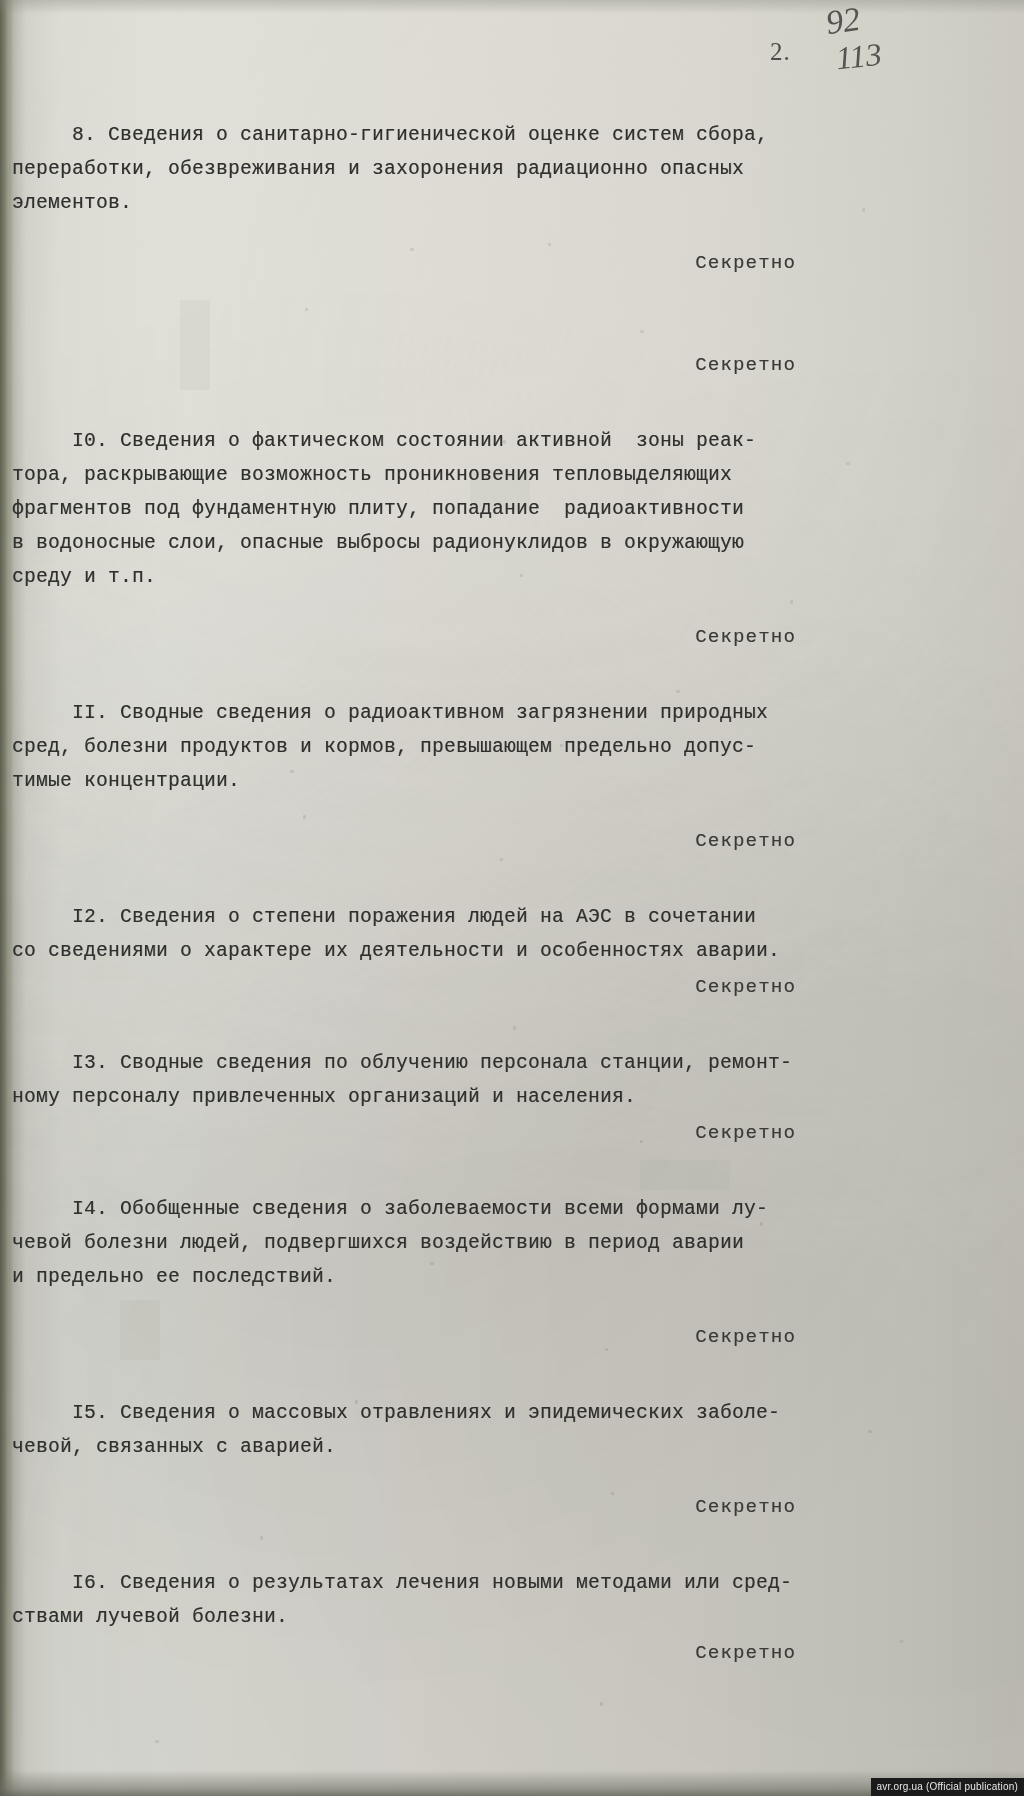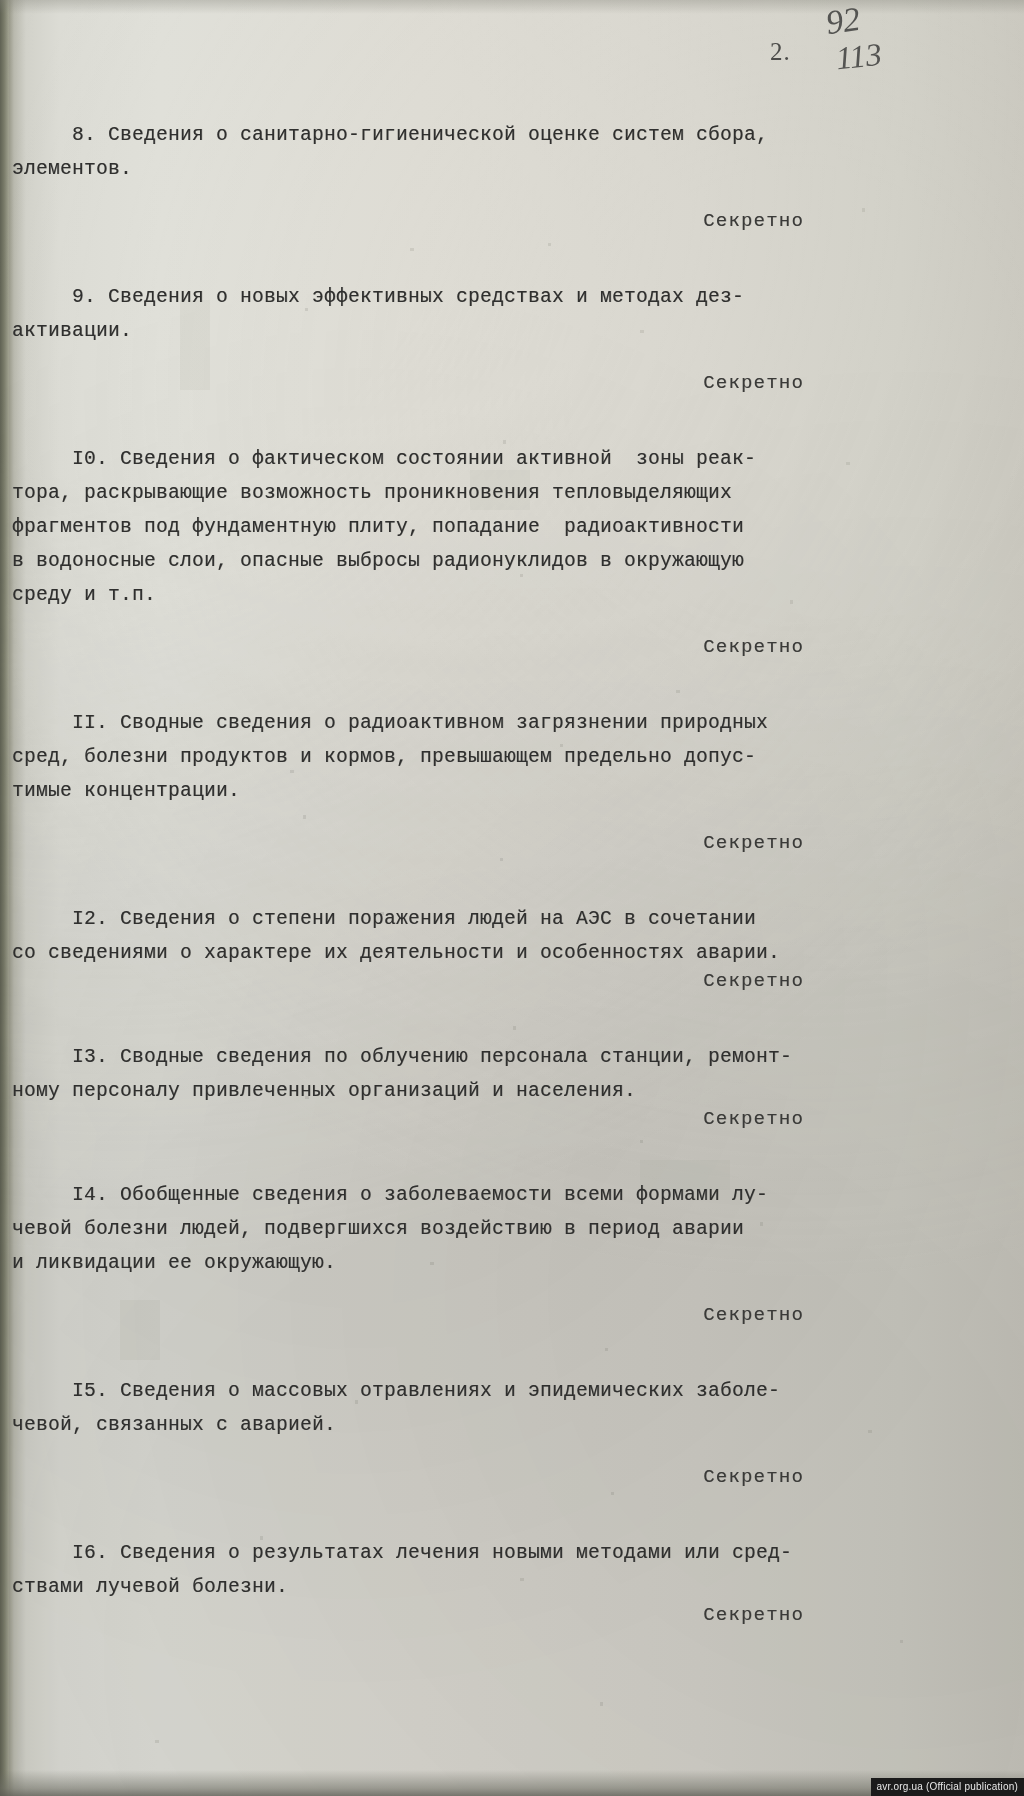--- a/index.html
+++ b/index.html
@@ -124,21 +124,21 @@
     text-indent: 60px;
   }
 
   .secret {
     font-family: "Liberation Mono", "DejaVu Sans Mono", monospace;
     font-size: 19px;
     color: #3a3a38;
     letter-spacing: 1.2px;
     text-align: right;
     padding-right: 120px;
-    margin: 0;
+    margin: 8px;
     text-shadow: 0.4px 0.3px 0 rgba(60,60,58,0.4);
   }
   .gap-sm { height: 24px; }
   .gap-md { height: 40px; }
 
   .watermark {
     position: absolute;
     right: 0;
     bottom: 0;
     background: #1b1b1b;
@@ -219,28 +219,27 @@
 
   <div class="content">
 
     <div class="hand-top">92</div>
     <div class="pagenum">2.</div>
     <div class="hand-bottom">113</div>
 
     <div class="doc-body">
 
       <div class="item">
-        <p class="para"><span class="ln first">8. Сведения о санитарно-гигиенической оценке систем сбора,</span><span class="ln">элементов.</span></p>
-        <div class="gap-sm"></div>
-        <p class="secret">Секретно</p>
-      </div>
-      <div class="gap-md"></div>
-
-      <div class="item">
-        <p class="para"><span class="ln first">9. Сведения о новых эффективных средствах и методах дез-</span><span class="ln">активации.</span></p>
+        <p class="para"><span class="ln first">8. Сведения о санитарно-гигиенической оценке систем сбора,</span><span class="ln">переработки, обезвреживания и захоронения радиационно опасных</span><span class="ln">элементов.</span></p>
+        <div class="gap-sm"></div>
+        <p class="secret">Секретно</p>
+      </div>
+      <div class="gap-md"></div>
+
+      <div class="item">
         <div class="gap-sm"></div>
         <p class="secret">Секретно</p>
       </div>
       <div class="gap-md"></div>
 
       <div class="item">
         <p class="para"><span class="ln first">I0. Сведения о фактическом состоянии активной  зоны реак-</span><span class="ln">тора, раскрывающие возможность проникновения тепловыделяющих</span><span class="ln">фрагментов под фундаментную плиту, попадание  радиоактивности</span><span class="ln">в водоносные слои, опасные выбросы радионуклидов в окружающую</span><span class="ln">среду и т.п.</span></p>
         <div class="gap-sm"></div>
         <p class="secret">Секретно</p>
       </div>
@@ -259,21 +258,21 @@
       </div>
       <div class="gap-md"></div>
 
       <div class="item">
         <p class="para"><span class="ln first">I3. Сводные сведения по облучению персонала станции, ремонт-</span><span class="ln">ному персоналу привлеченных организаций и населения.</span></p>
         <p class="secret">Секретно</p>
       </div>
       <div class="gap-md"></div>
 
       <div class="item">
-        <p class="para"><span class="ln first">I4. Обобщенные сведения о заболеваемости всеми формами лу-</span><span class="ln">чевой болезни людей, подвергшихся воздействию в период аварии</span><span class="ln">и ликвидации ее окружающую.</span></p>
+        <p class="para"><span class="ln first">I4. Обобщенные сведения о заболеваемости всеми формами лу-</span><span class="ln">чевой болезни людей, подвергшихся воздействию в период аварии</span><span class="ln">и предельно ее последствий.</span></p>
         <div class="gap-sm"></div>
         <p class="secret">Секретно</p>
       </div>
       <div class="gap-md"></div>
 
       <div class="item">
         <p class="para"><span class="ln first">I5. Сведения о массовых отравлениях и эпидемических заболе-</span><span class="ln">чевой, связанных с аварией.</span></p>
         <div class="gap-sm"></div>
         <p class="secret">Секретно</p>
       </div>

